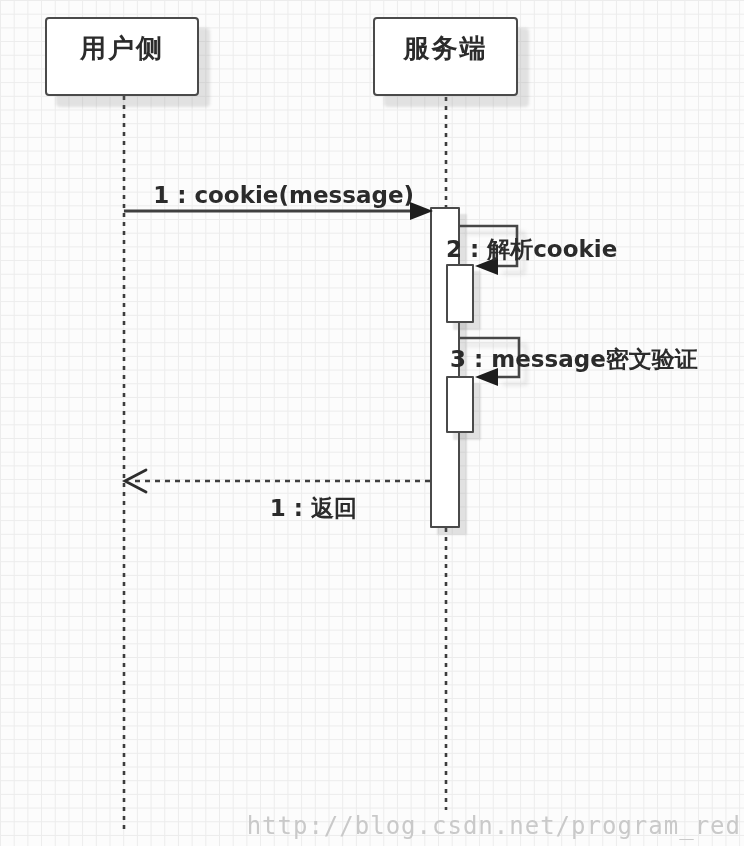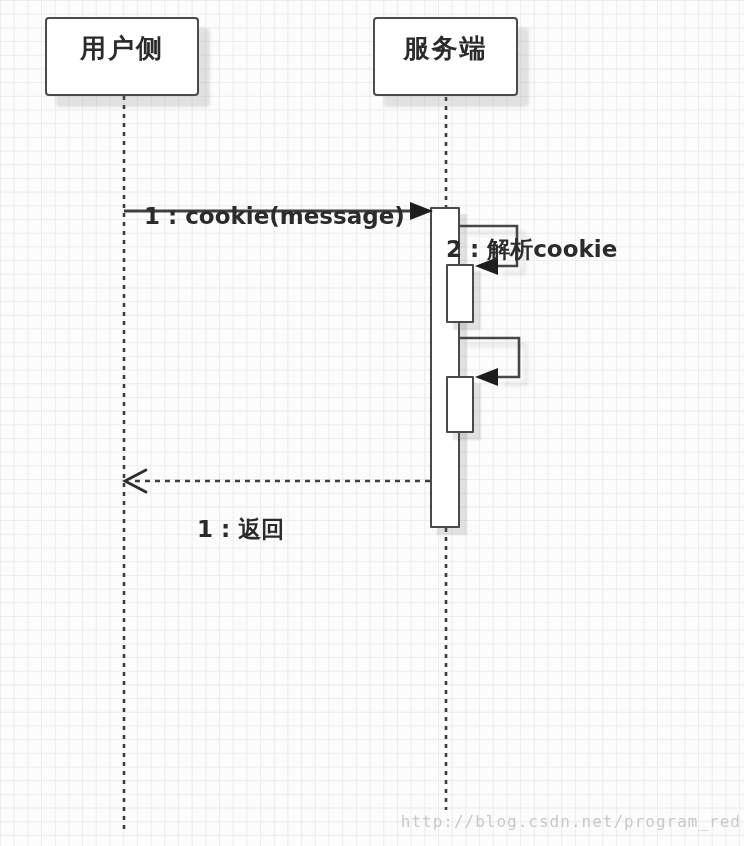--- a/index.html
+++ b/index.html
@@ -74,27 +74,27 @@
     border-radius: 1px;
     box-shadow: 7px 7px 2px rgba(120,120,120,0.20);
   }
   .msg-label {
     position: absolute;
     font-size: 23px;
     font-weight: 600;
     color: #2b2b2b;
     white-space: nowrap;
   }
-  .msg-label.centered { text-align: left; margin-top: 21px; }
+  .msg-label.centered { text-align: right; }
   .watermark {
     position: absolute;
     right: 3px;
     top: 812px;
     font-family: "DejaVu Sans Mono", monospace;
-    font-size: 16px;
+    font-size: 24px;
     letter-spacing: 1px;
     color: #c9c9c9;
     white-space: nowrap;
   }
 </style>
 </head>
 <body>
 
 <div class="canvas">
 
@@ -125,17 +125,18 @@
 
     <polyline points="459,338 519,338 519,377 496,377" class="loop-stroke"></polyline>
     <polygon points="475,377 498,368 498,386" class="arrow-fill"></polygon>
 
     <line x1="430" y1="481" x2="130" y2="481" class="msg-stroke-dashed"></line>
     <polyline points="146,470 125,481 146,492" class="open-arrow"></polyline>
   </svg>
 
   <div class="msg-label centered" style="left:144px; top:182px; width:270px;">1 : cookie(message)</div>
   <div class="msg-label" style="left:446px; top:234px;">2 : 解析cookie</div>
+  <div class="msg-label" style="left:450px; top:344px;">3 : message密文验证</div>
   <div class="msg-label centered" style="left:197px; top:493px; width:160px;">1 : 返回</div>
 
   <div class="watermark">http://blog.csdn.net/program_red</div>
 
 </div>
 
 </body></html>

